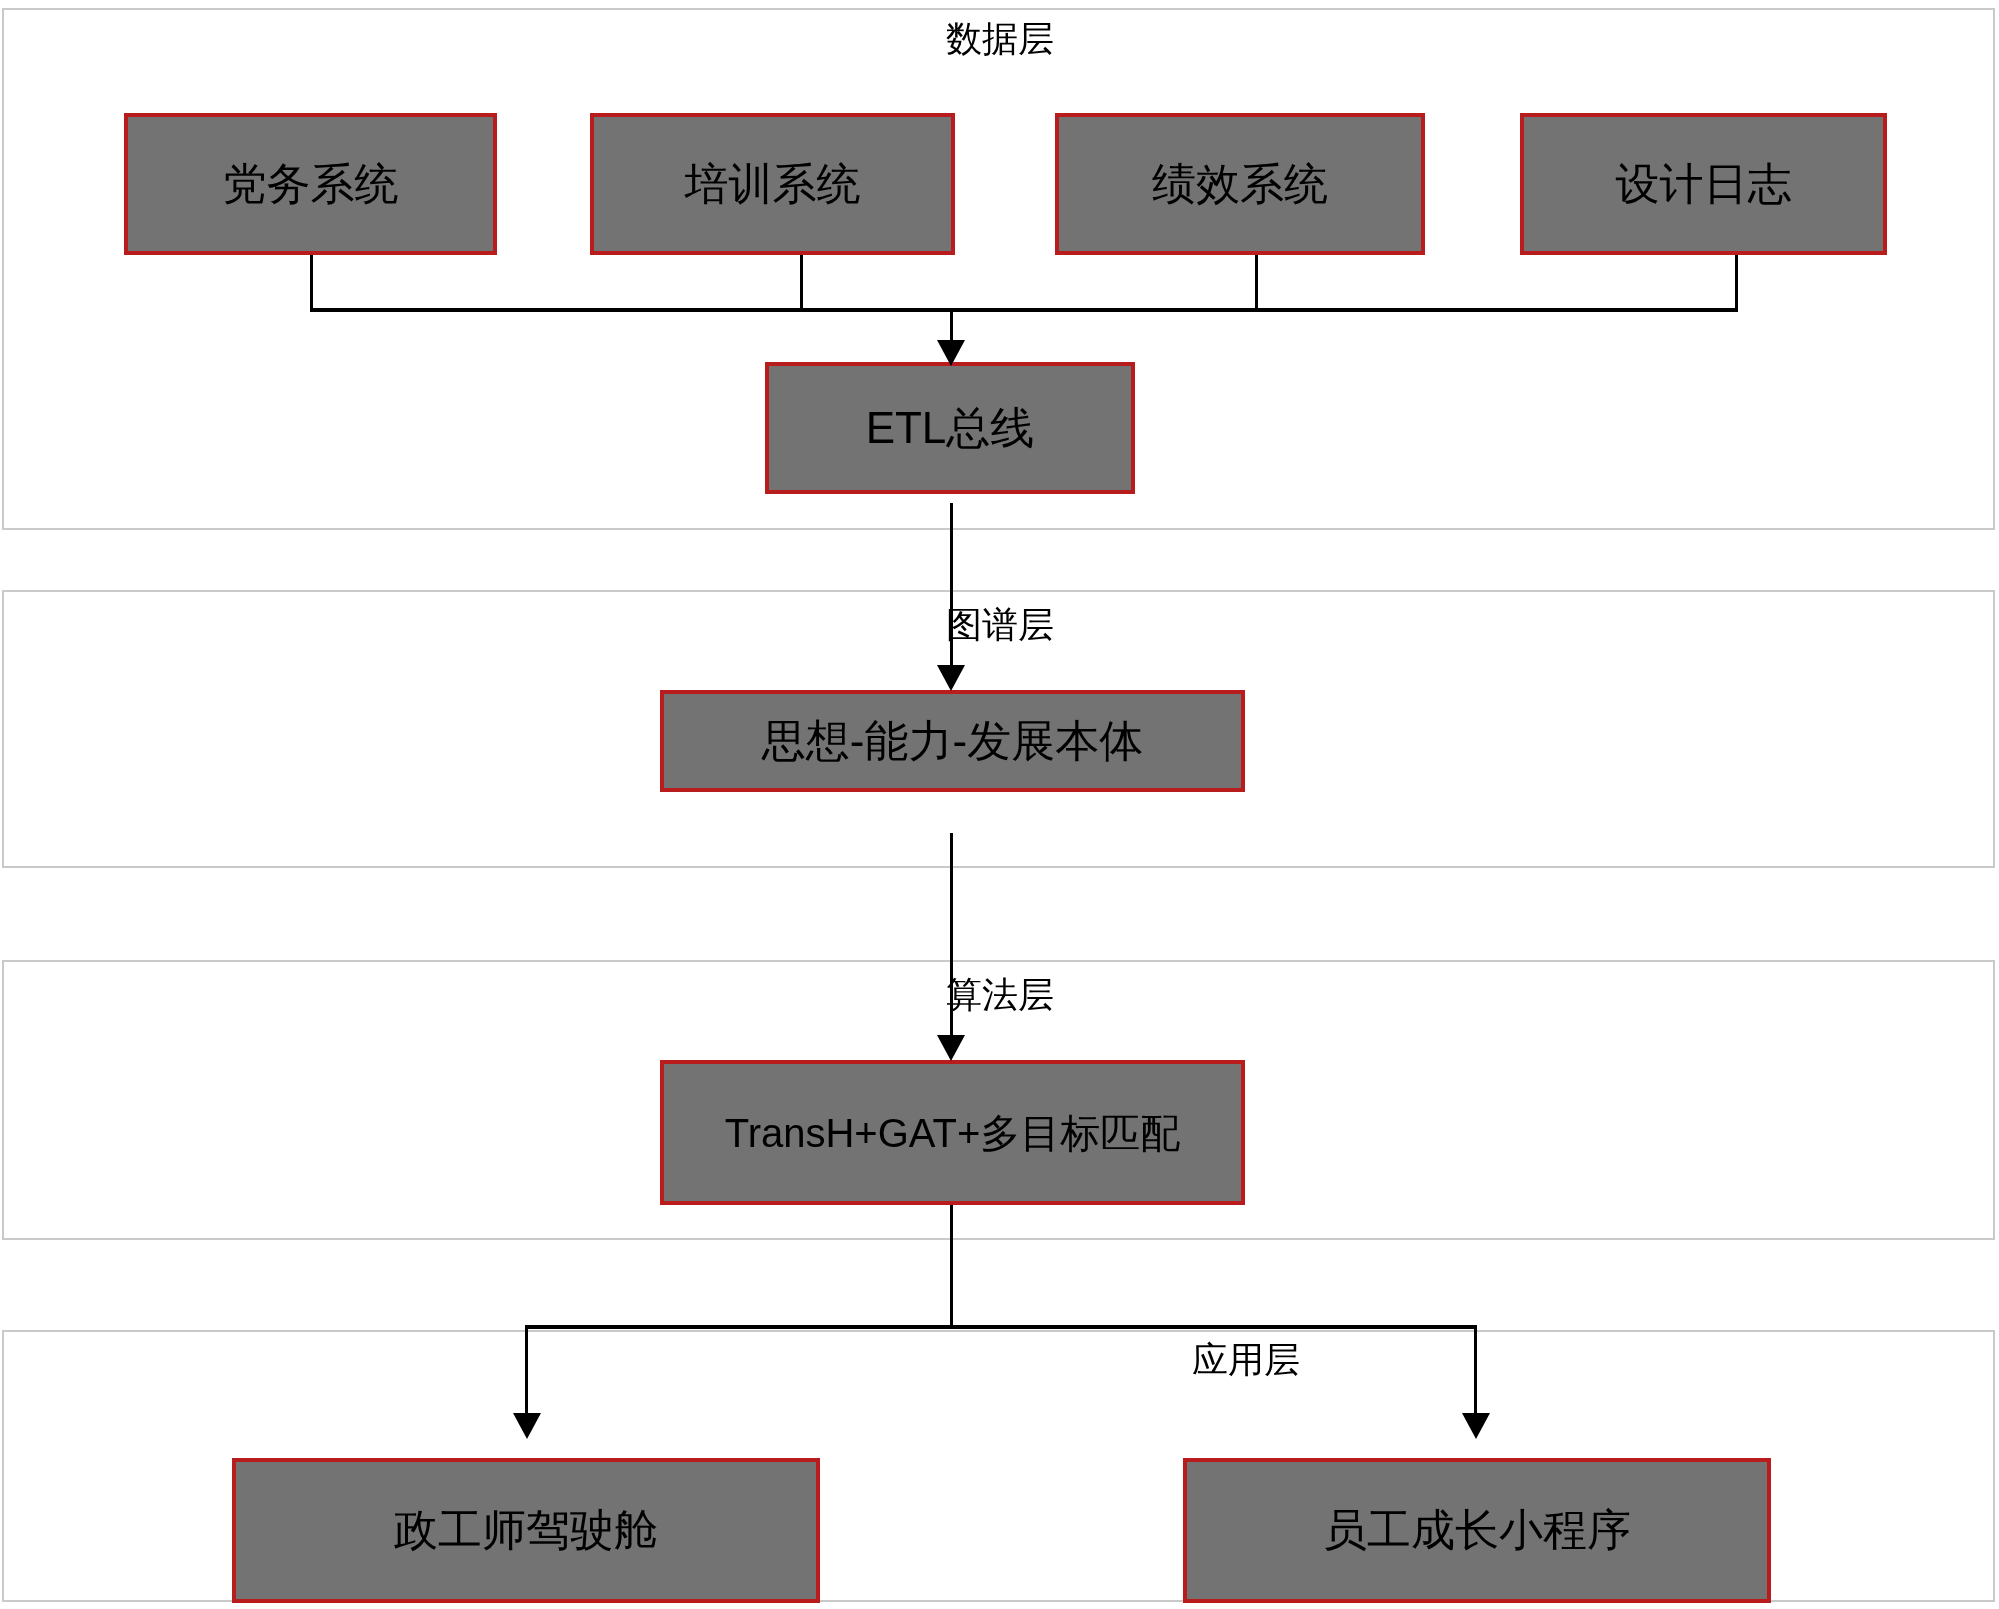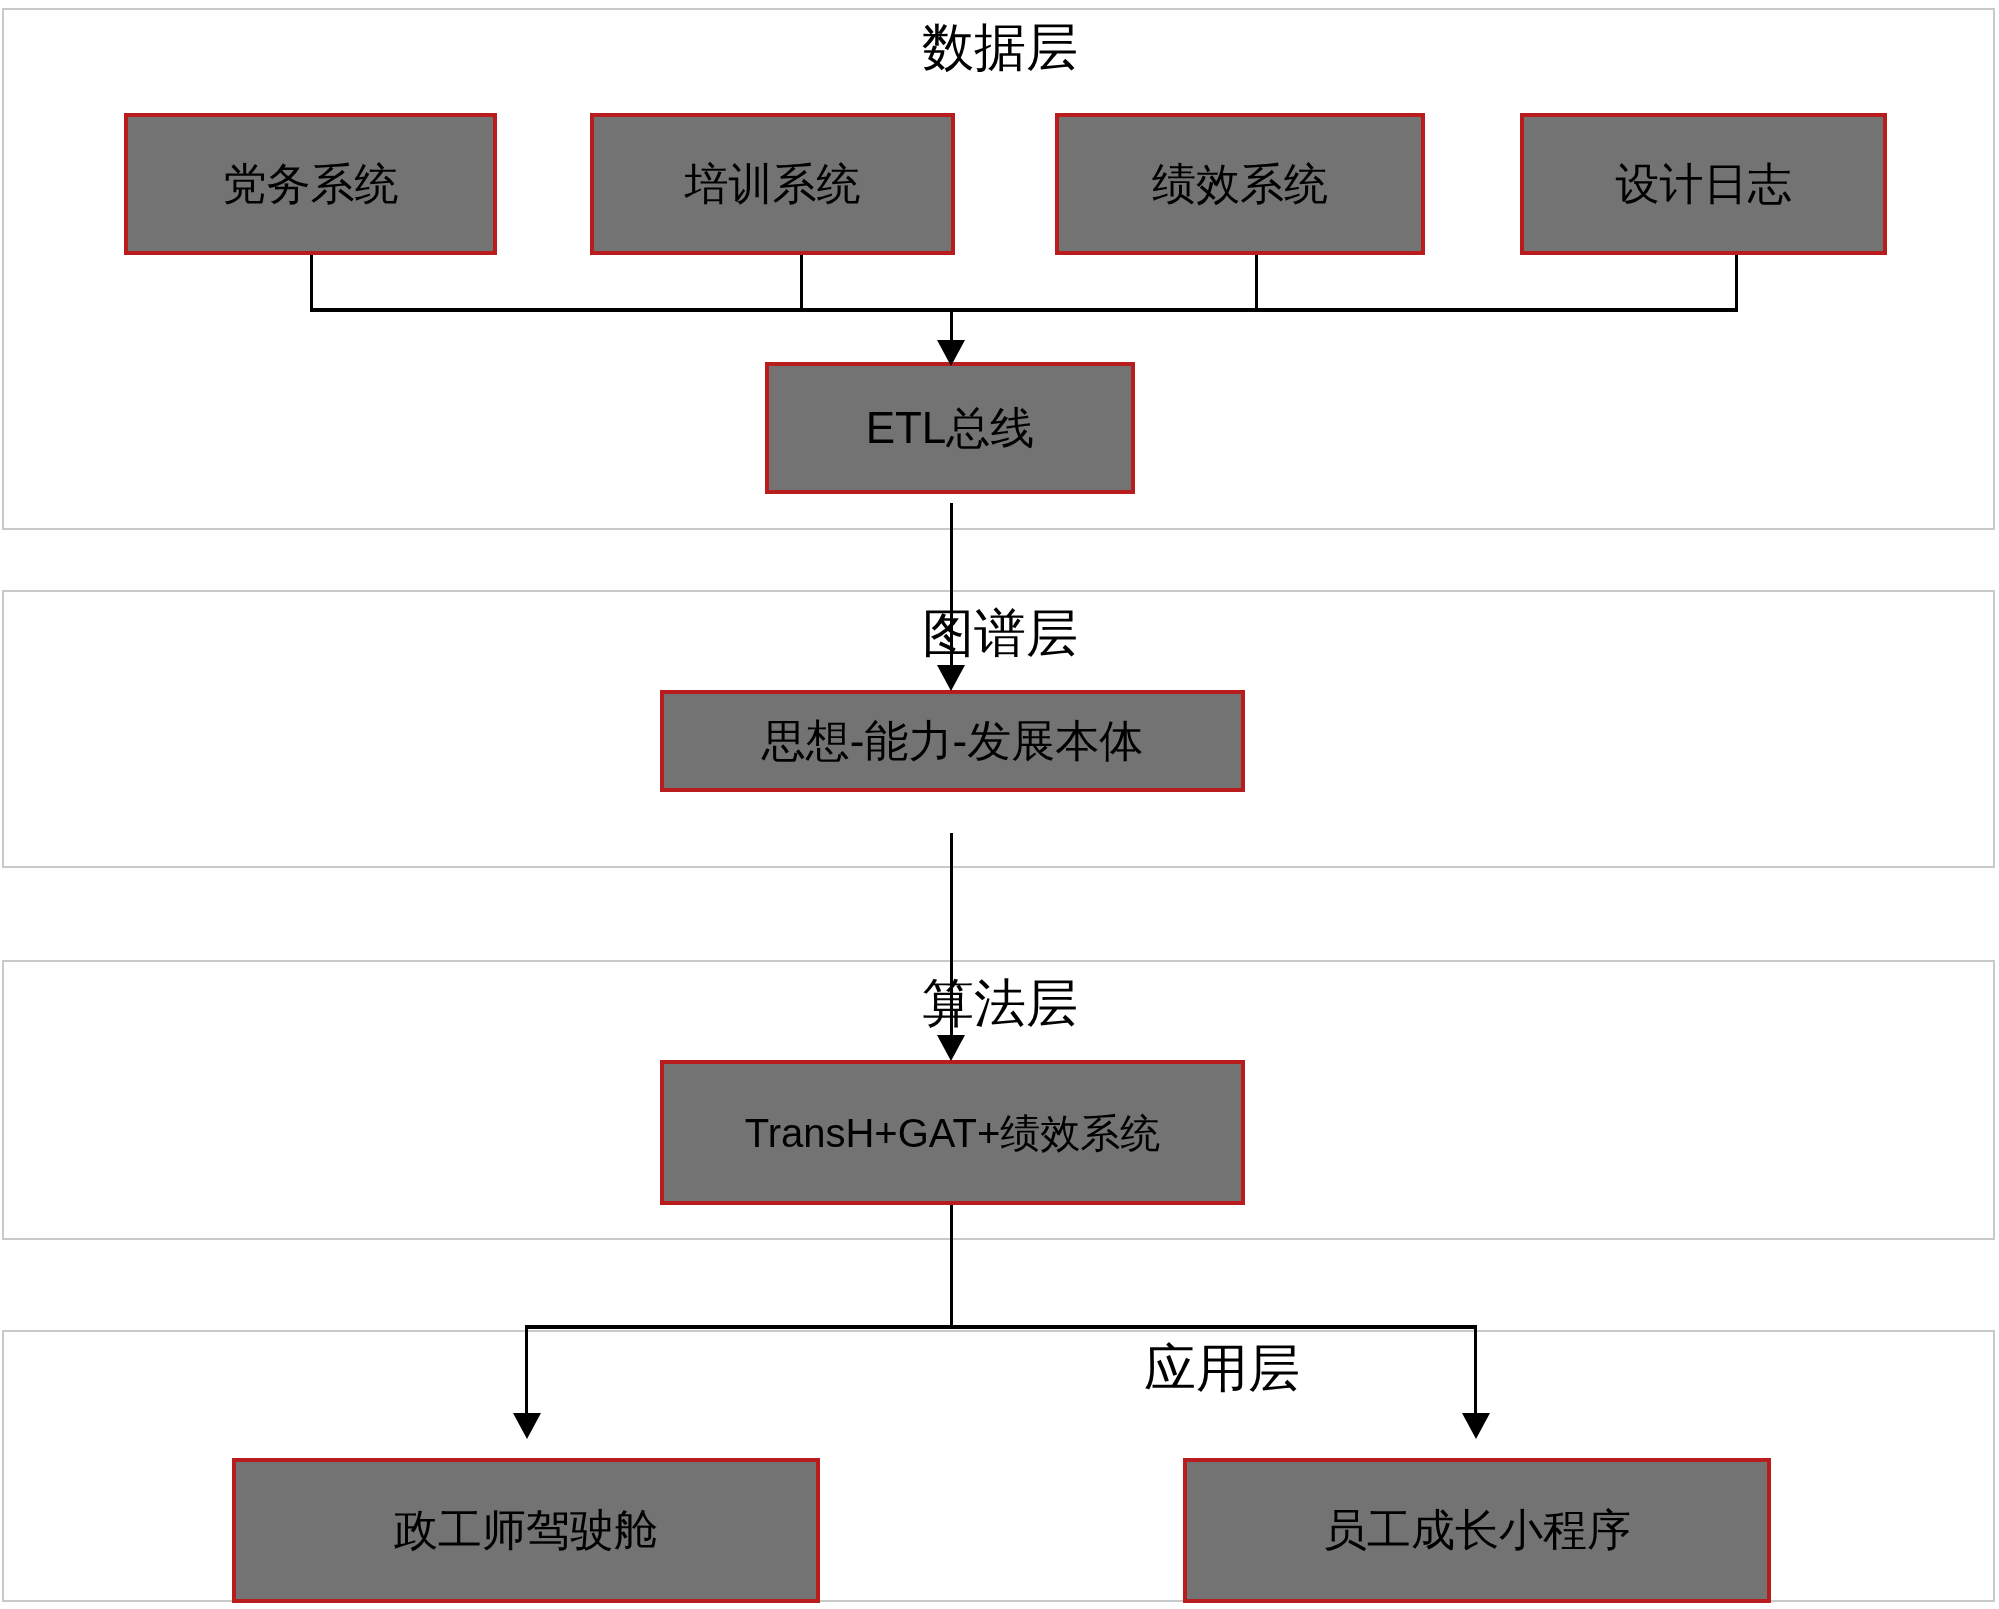--- a/index.html
+++ b/index.html
@@ -24,21 +24,21 @@
     border: 2px solid #c9c9c9;
     background: transparent;
   }
 
   
   .layer-title {
     position: absolute;
     box-sizing: border-box;
     text-align: center;
     color: #000000;
-    font-size: 52px;
+    font-size: 36px;
     line-height: 1.05;
     font-weight: 400;
     white-space: nowrap;
   }
 
   
   .node-box {
     position: absolute;
     box-sizing: border-box;
     border: 4px solid #b91c1c;
@@ -135,21 +135,21 @@
   <div class="node-box" style="left:660px; top:690px; width:585px; height:102px;">
     <span class="node-label">思想-能力-发展本体</span>
   </div>
 
   <div class="conn-v" style="left:950px; top:833px; height:220px;"></div>
   <div class="arrow-head" style="left:937px; top:1035px;"></div>
 
   <div class="layer-title" style="left:700px; top:976px; width:600px;">算法层</div>
 
   <div class="node-box" style="left:660px; top:1060px; width:585px; height:145px;">
-    <span class="node-label small">TransH+GAT+绩效系统</span>
+    <span class="node-label small">TransH+GAT+多目标匹配</span>
   </div>
 
   <div class="conn-v" style="left:950px; top:1205px; height:122px;"></div>
   <div class="conn-h" style="left:525px; top:1325px; width:950px;"></div>
 
   <div class="conn-v" style="left:525px; top:1325px; height:104px;"></div>
   <div class="arrow-head" style="left:513px; top:1413px;"></div>
 
   <div class="conn-v" style="left:1474px; top:1325px; height:104px;"></div>
   <div class="arrow-head" style="left:1462px; top:1413px;"></div>

